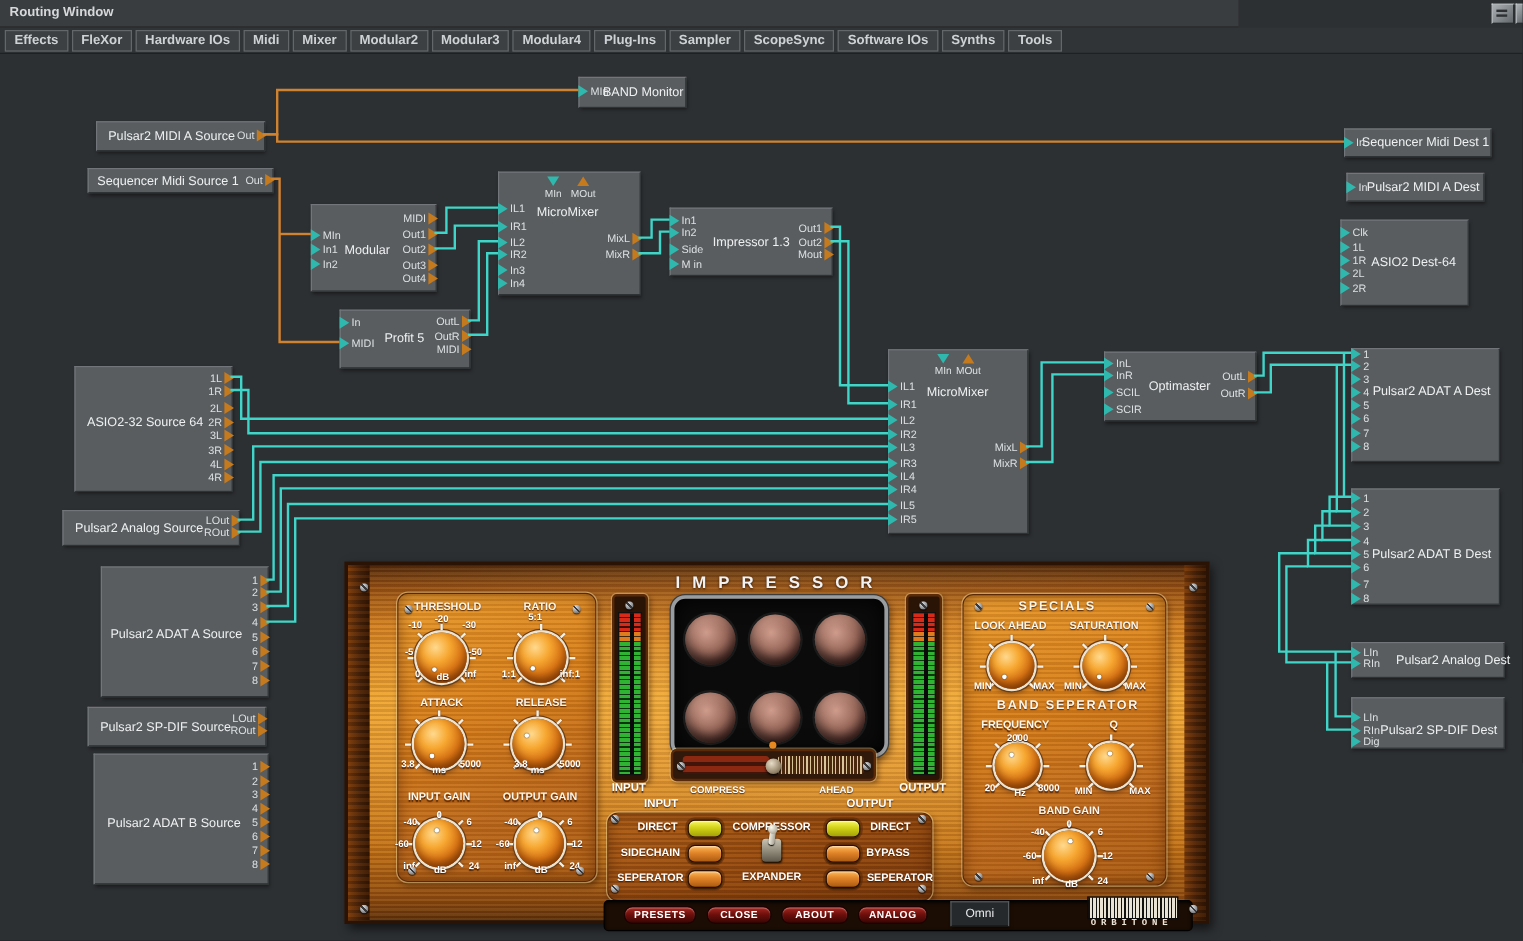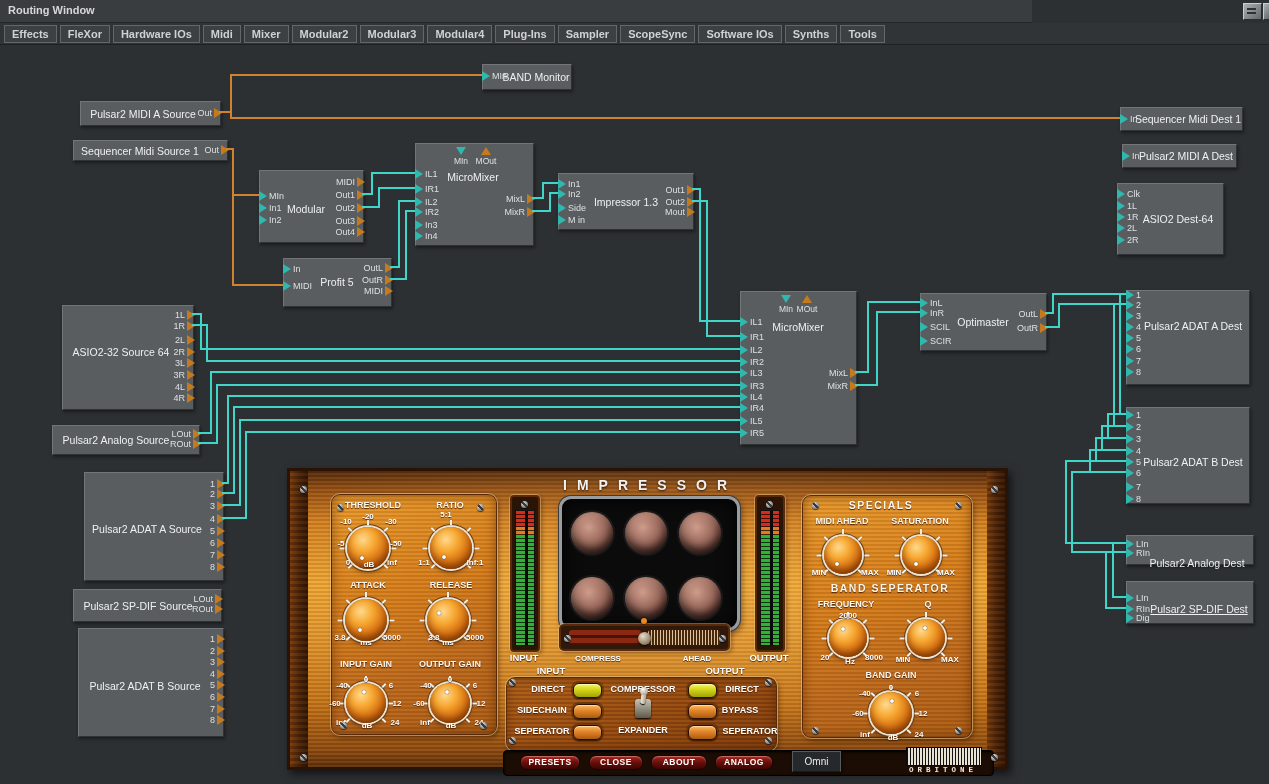--- a/index.html
+++ b/index.html
@@ -327,21 +327,21 @@
       <div class="ilbl tick" style="left: 77px; top: 254px;">dB</div>
       <div class="ilbl tick" style="left: 160px; top: 208px;">0</div>
       <div class="ilbl tick" style="left: 136px; top: 214px;">-40</div>
       <div class="ilbl tick" style="left: 185px; top: 214px;">6</div>
       <div class="ilbl tick" style="left: 129px; top: 232px;">-60</div>
       <div class="ilbl tick" style="left: 191px; top: 232px;">12</div>
       <div class="ilbl tick" style="left: 135px; top: 251px;">inf</div>
       <div class="ilbl tick" style="left: 189px; top: 251px;">24</div>
       <div class="ilbl tick" style="left: 161px; top: 254px;">dB</div>
       <div class="ilbl stitle" style="left: 591px; top: 34px;">SPECIALS</div>
-      <div class="ilbl klabel" style="left: 552px; top: 50px;">MIDI AHEAD</div>
+      <div class="ilbl klabel" style="left: 552px; top: 50px;">LOOK AHEAD</div>
       <div class="ilbl klabel" style="left: 630px; top: 50px;">SATURATION</div>
       <div class="ilbl tick" style="left: 529px; top: 101px;">MIN</div>
       <div class="ilbl tick" style="left: 580px; top: 101px;">MAX</div>
       <div class="ilbl tick" style="left: 604px; top: 101px;">MIN</div>
       <div class="ilbl tick" style="left: 656px; top: 101px;">MAX</div>
       <div class="ilbl stitle" style="left: 600px; top: 117px;">BAND SEPERATOR</div>
       <div class="ilbl klabel" style="left: 556px; top: 133px;">FREQUENCY</div>
       <div class="ilbl klabel" style="left: 638px; top: 133px;">Q</div>
       <div class="ilbl tick" style="left: 558px; top: 144px;">2000</div>
       <div class="ilbl tick" style="left: 535px; top: 186px;">20</div>
@@ -569,23 +569,23 @@
       <div class="port" style="left: -1px; top: 2px;"><span class="tri r-in"></span><span class="lab" style="margin-left:2px">1</span></div>
       <div class="port" style="left: -1px; top: 14px;"><span class="tri r-in"></span><span class="lab" style="margin-left:2px">2</span></div>
       <div class="port" style="left: -1px; top: 26px;"><span class="tri r-in"></span><span class="lab" style="margin-left:2px">3</span></div>
       <div class="port" style="left: -1px; top: 38px;"><span class="tri r-in"></span><span class="lab" style="margin-left:2px">4</span></div>
       <div class="port" style="left: -1px; top: 49px;"><span class="tri r-in"></span><span class="lab" style="margin-left:2px">5</span></div>
       <div class="port" style="left: -1px; top: 60px;"><span class="tri r-in"></span><span class="lab" style="margin-left:2px">6</span></div>
       <div class="port" style="left: -1px; top: 74px;"><span class="tri r-in"></span><span class="lab" style="margin-left:2px">7</span></div>
       <div class="port" style="left: -1px; top: 86px;"><span class="tri r-in"></span><span class="lab" style="margin-left:2px">8</span></div>
     </div>
     <div class="module" style="left: 1126px; top: 535px; width: 126px; height: 28px;">
-      <div class="mtitle" style="left: 70px; top: 14px; margin-top: 13px;">Pulsar2 Analog Dest</div>
+      <div class="mtitle" style="left: 84px; top: 14px;">Pulsar2 Analog Dest</div>
       <div class="port" style="left: -1px; top: 3px;"><span class="tri r-in"></span><span class="lab" style="margin-left:2px">LIn</span></div>
       <div class="port" style="left: -1px; top: 12px;"><span class="tri r-in"></span><span class="lab" style="margin-left:2px">RIn</span></div>
     </div>
     <div class="module" style="left: 1126px; top: 581px; width: 126px; height: 41px;">
-      <div class="mtitle" style="left: 72px; top: 27px; text-decoration: underline;">Pulsar2 SP-DIF Dest</div>
+      <div class="mtitle" style="left: 72px; top: 27px;">Pulsar2 SP-DIF Dest</div>
       <div class="port" style="left: -1px; top: 11px;"><span class="tri r-in"></span><span class="lab" style="margin-left:2px">LIn</span></div>
       <div class="port" style="left: -1px; top: 22px;"><span class="tri r-in"></span><span class="lab" style="margin-left:2px">RIn</span></div>
       <div class="port" style="left: -1px; top: 31px;"><span class="tri r-in"></span><span class="lab" style="margin-left:2px">Dig</span></div>
     </div>
   </div>
 
 </body></html>

